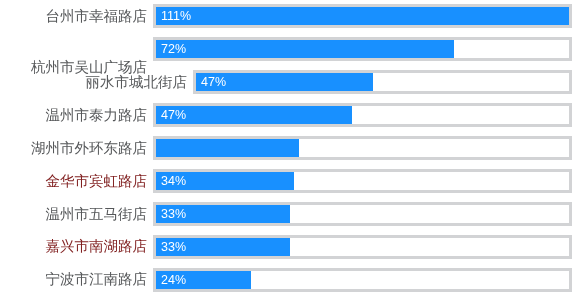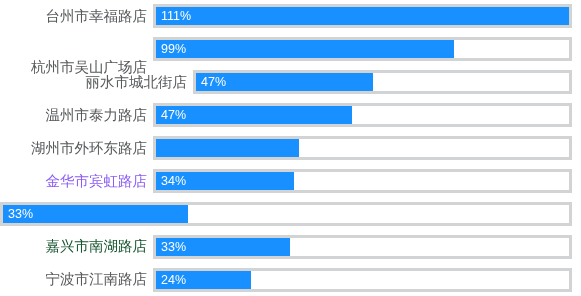--- a/index.html
+++ b/index.html
@@ -86,21 +86,21 @@
       <div class="bar" style="width: calc(100% - 6px); background: rgb(24, 144, 255);">
         <span class="bar-value" style="color: rgb(255, 255, 255);">111%</span>
       </div>
     </div>
   </div>
   <div class="row">
     <div class="cat-label" style="color: rgb(85, 87, 89); margin-top: 36px;">杭州市吴山广场店</div>
     <div class="track-wrap">
       <div class="track" style="background: rgb(255, 255, 255); border-color: rgb(210, 211, 213);"></div>
       <div class="bar" style="width: calc(71.8% - 3px); background: rgb(24, 144, 255);">
-        <span class="bar-value" style="color: rgb(255, 255, 255);">99%</span>
+        <span class="bar-value" style="color: rgb(255, 255, 255);">72%</span>
       </div>
     </div>
   </div>
   <div class="row">
     <div class="cat-label" style="color: rgb(85, 87, 89); margin-left: 40px;">丽水市城北街店</div>
     <div class="track-wrap">
       <div class="track" style="background: rgb(255, 255, 255); border-color: rgb(210, 211, 213);"></div>
       <div class="bar" style="width: calc(47.6% - 3px); background: rgb(24, 144, 255);">
         <span class="bar-value" style="color: rgb(255, 255, 255);">47%</span>
       </div>
@@ -118,38 +118,39 @@
   <div class="row">
     <div class="cat-label" style="color: rgb(85, 87, 89);">湖州市外环东路店</div>
     <div class="track-wrap">
       <div class="track" style="background: rgb(255, 255, 255); border-color: rgb(210, 211, 213);"></div>
       <div class="bar" style="width: calc(34.9% - 3px); background: rgb(24, 144, 255);">
         <span class="bar-value" style="color: rgb(255, 255, 255); margin-top: 27px;">35%</span>
       </div>
     </div>
   </div>
   <div class="row">
-    <div class="cat-label" style="color: #8b5cf6;">金华市宾虹路店</div>
+    <div class="cat-label" style="color: #7f1d1d;">金华市宾虹路店</div>
     <div class="track-wrap">
       <div class="track" style="background: rgb(255, 255, 255); border-color: rgb(210, 211, 213);"></div>
       <div class="bar" style="width: calc(33.7% - 3px); background: rgb(24, 144, 255); padding-left: 12px;">
         <span class="bar-value" style="color: rgb(255, 255, 255);">34%</span>
       </div>
     </div>
   </div>
   <div class="row">
+    <div class="cat-label" style="color: rgb(85, 87, 89);">温州市五马街店</div>
     <div class="track-wrap">
       <div class="track" style="background: rgb(255, 255, 255); border-color: rgb(210, 211, 213);"></div>
       <div class="bar" style="width: calc(32.8% - 3px); background: rgb(24, 144, 255);">
         <span class="bar-value" style="color: rgb(255, 255, 255);">33%</span>
       </div>
     </div>
   </div>
   <div class="row">
-    <div class="cat-label" style="color: #14532d;">嘉兴市南湖路店</div>
+    <div class="cat-label" style="color: #7f1d1d;">嘉兴市南湖路店</div>
     <div class="track-wrap">
       <div class="track" style="background: rgb(255, 255, 255); border-color: rgb(210, 211, 213);"></div>
       <div class="bar" style="width: calc(32.8% - 3px); background: rgb(24, 144, 255);">
         <span class="bar-value" style="color: rgb(255, 255, 255);">33%</span>
       </div>
     </div>
   </div>
   <div class="row">
     <div class="cat-label" style="color: rgb(85, 87, 89);">宁波市江南路店</div>
     <div class="track-wrap">

